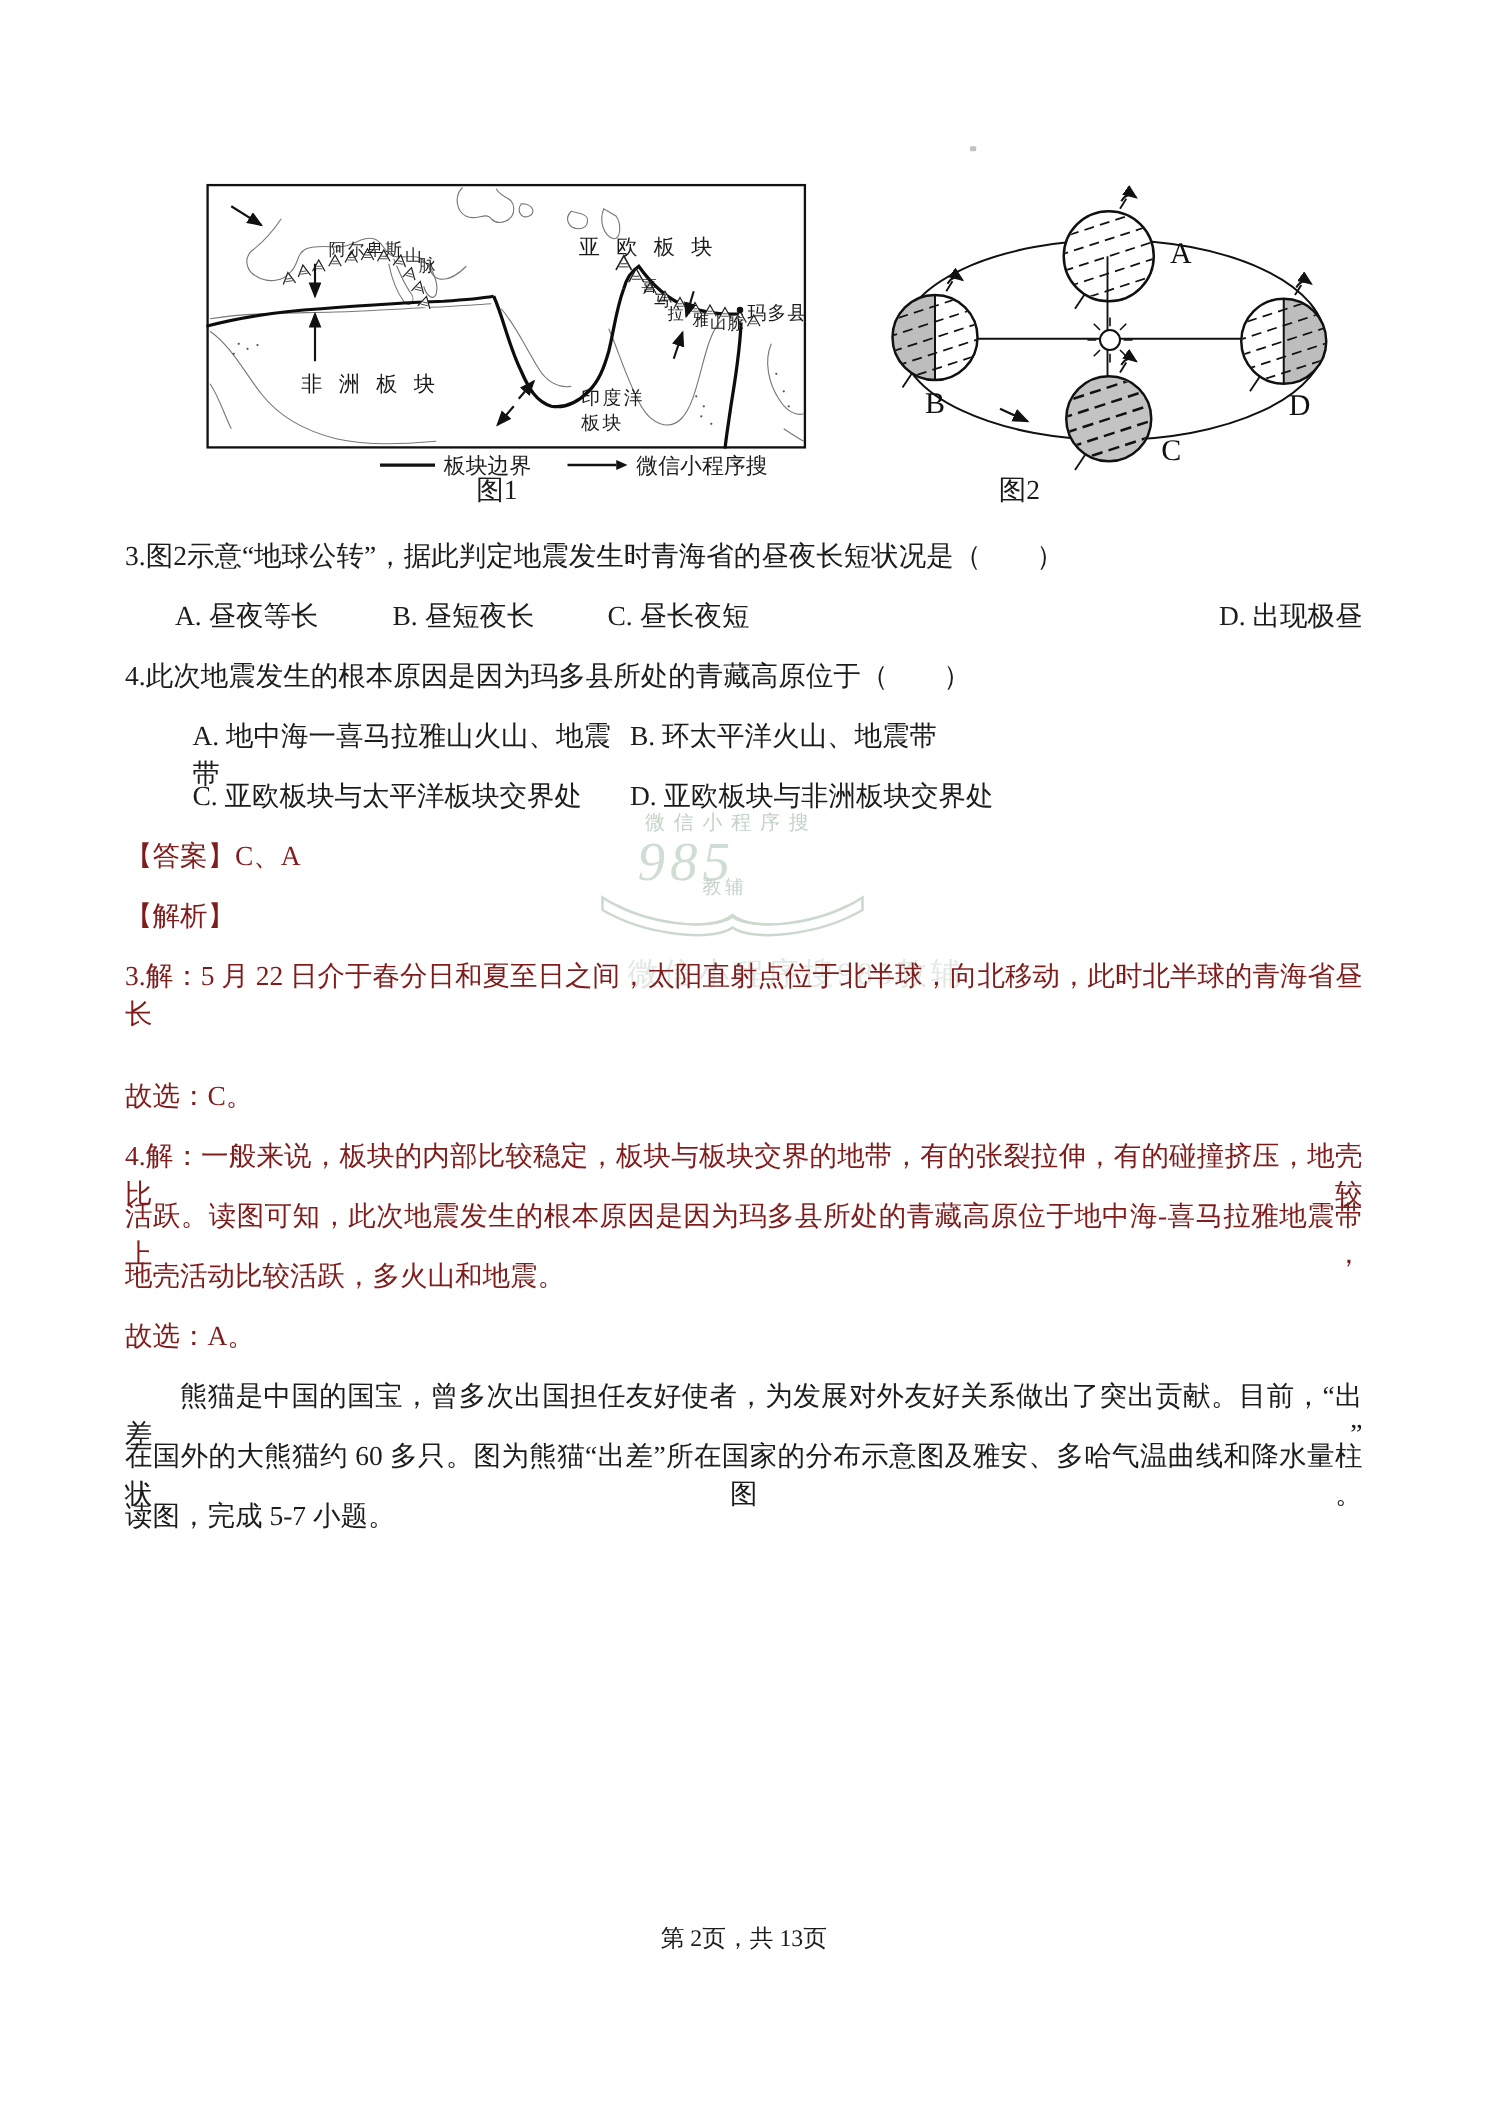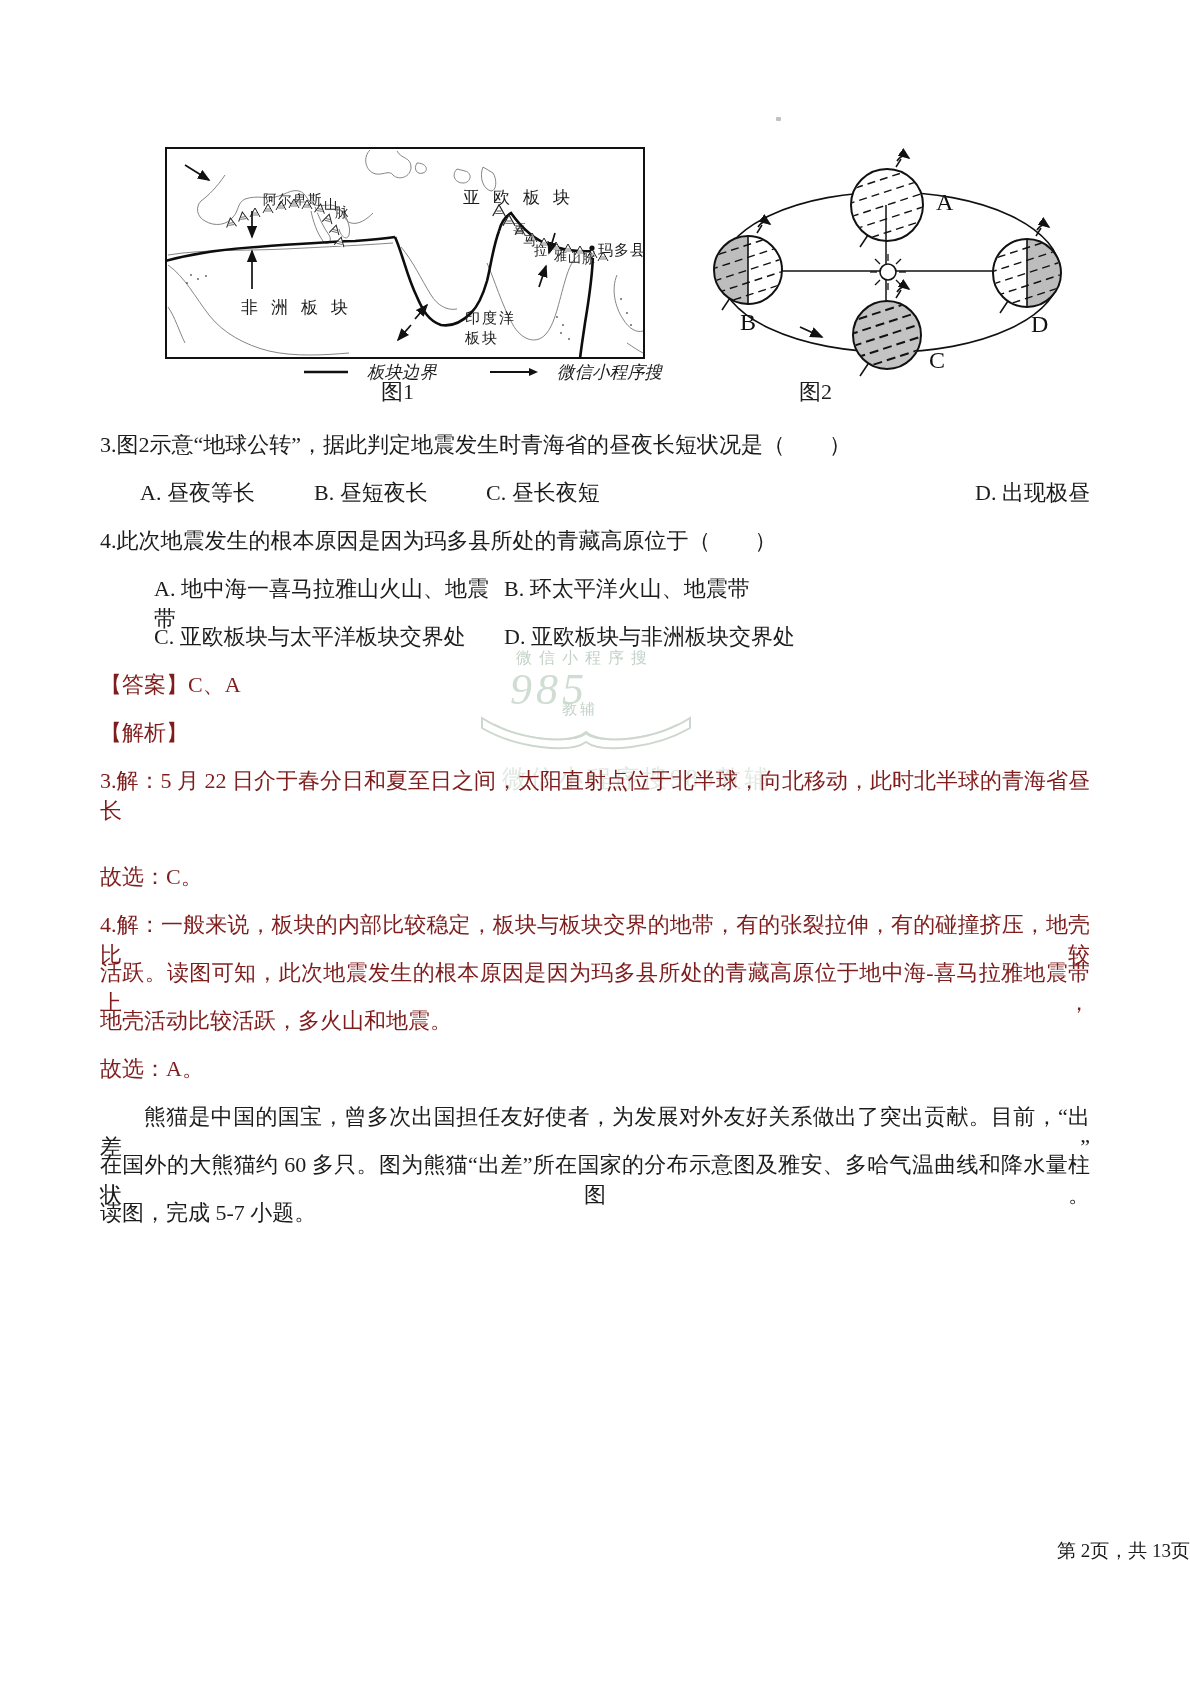--- a/index.html
+++ b/index.html
@@ -13,24 +13,24 @@
   .indent{text-indent:44px;}
   .opt-row{position:absolute;left:100px;width:990px;display:flex;padding-left:40px;box-sizing:border-box;
            font-size:22px;line-height:30px;z-index:3;}
   .opt-row .o1{width:174px;flex:none;}
   .opt-row .o2{width:172px;flex:none;}
   .opt-row .o3{width:170px;flex:none;}
   .opt-row .o4{flex:1;text-align:right;}
   .opt-row2 .c1{width:350px;flex:none;margin-left:14px;}
   .opt-row2 .c2{flex:1;}
   .fig-caption{position:absolute;font-size:22px;z-index:2;}
-  .legend{position:absolute;left:303px;top:360px;display:flex;align-items:center;gap:18px;
-          font-size:17.5px;z-index:2;font-style:italic;}
+  .legend{position:absolute;left:303px;top:360px;display:flex;align-items:center;gap:6px;
+          font-size:17.5px;z-index:2;}
   .legend .gap{width:16px;}
-  .footer{position:absolute;left:0;top:1538px;width:100%;text-align:right;font-size:19px;z-index:3;}
+  .footer{position:absolute;left:0;top:1538px;width:100%;text-align:center;font-size:19px;z-index:3;}
   .wm{position:absolute;z-index:1;color:#c9d7cc;}
   .wm-row1{left:516px;top:648px;font-size:16px;letter-spacing:7px;color:#c3d2c6;}
   .wm-brand{left:510px;top:658px;font-size:44px;font-style:italic;line-height:64px;color:#cfddd3;letter-spacing:4px;}
   .wm-sub{left:562px;top:700px;font-size:15px;letter-spacing:3px;color:#c3d2c6;}
   .wm-row2{left:502px;top:762px;font-size:25px;letter-spacing:3px;color:#b9cabd;opacity:.42;}
   .stray-dot{position:absolute;left:776px;top:117px;width:5px;height:4px;background:#8f8f85;
              opacity:.55;border-radius:1px;z-index:2;}
 </style>
 </head>
 <body>

